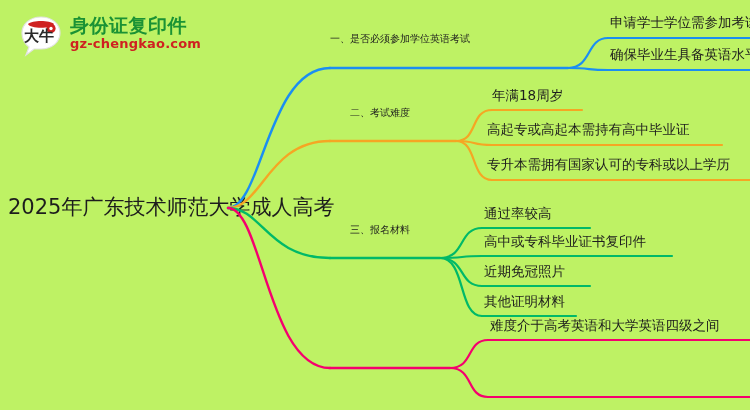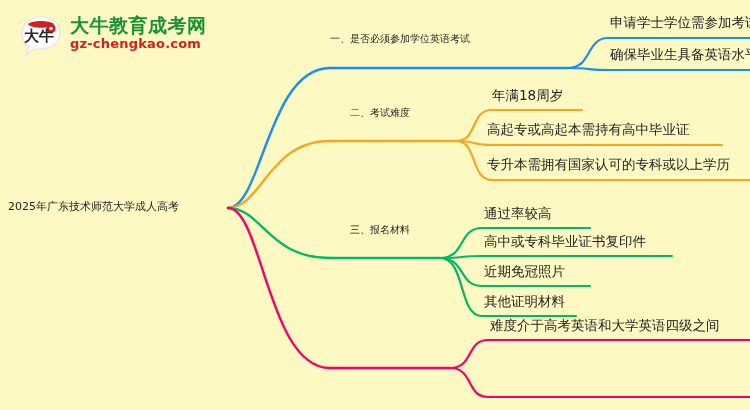--- a/index.html
+++ b/index.html
@@ -4,21 +4,21 @@
 <style>
   html, body {
     margin: 0;
     padding: 0;
     background: #ffffff;
   }
   #canvas {
     position: relative;
     width: 750px;
     height: 410px;
-    background: #fef9c3;
+    background: #bef264;
     overflow: hidden;
     font-family: "DejaVu Sans", "Liberation Sans", sans-serif;
   }
 
   
   #logo {
     position: absolute;
     left: 18px;
     top: 10px;
     width: 210px;
@@ -53,21 +53,21 @@
     line-height: 16px;
     white-space: nowrap;
     font-family: "DejaVu Sans", "Liberation Sans", sans-serif;
   }
 
   
   #root-title {
     position: absolute;
     left: 8px;
     top: 197px;
-    font-size: 11px;
+    font-size: 21px;
     color: #1d1d1d;
     white-space: nowrap;
     line-height: 20px;
   }
 
   
   #wires {
     position: absolute;
     left: 0;
     top: 0;
@@ -98,21 +98,21 @@
 
   <div id="logo">
     <svg id="logo-mark" viewBox="0 0 46 46">
       <path d="M23 5 C34 5 42 12 42 21 C42 30 34 37 23 37 L16 37 L8 43 L11 35 C7 32 4 27 4 21 C4 12 12 5 23 5 Z" fill="#ffffff" stroke="#e2e2e2" stroke-width="1.2"></path>
       <path d="M10 12 C14 8 32 8 36 12 C34 17 12 17 10 12 Z" fill="#cf2121"></path>
       <circle cx="33" cy="16.5" r="4.6" fill="#cf2121"></circle>
       <circle cx="33" cy="16.5" r="1.7" fill="#ffffff"></circle>
       <text x="21" y="29" font-family="'DejaVu Sans','Liberation Sans',sans-serif" font-size="15" font-weight="bold" fill="#2a2a2a" text-anchor="middle">大牛</text>
     </svg>
     <div id="logo-text-wrap">
-      <div class="logo-cn">大牛教育成考网</div>
+      <div class="logo-cn">身份证复印件</div>
       <div class="logo-en">gz-chengkao.com</div>
     </div>
   </div>
 
   <div id="root-title">2025年广东技术师范大学成人高考</div>
 
   <svg id="wires" viewBox="0 0 750 410">
 
     <g>
 

